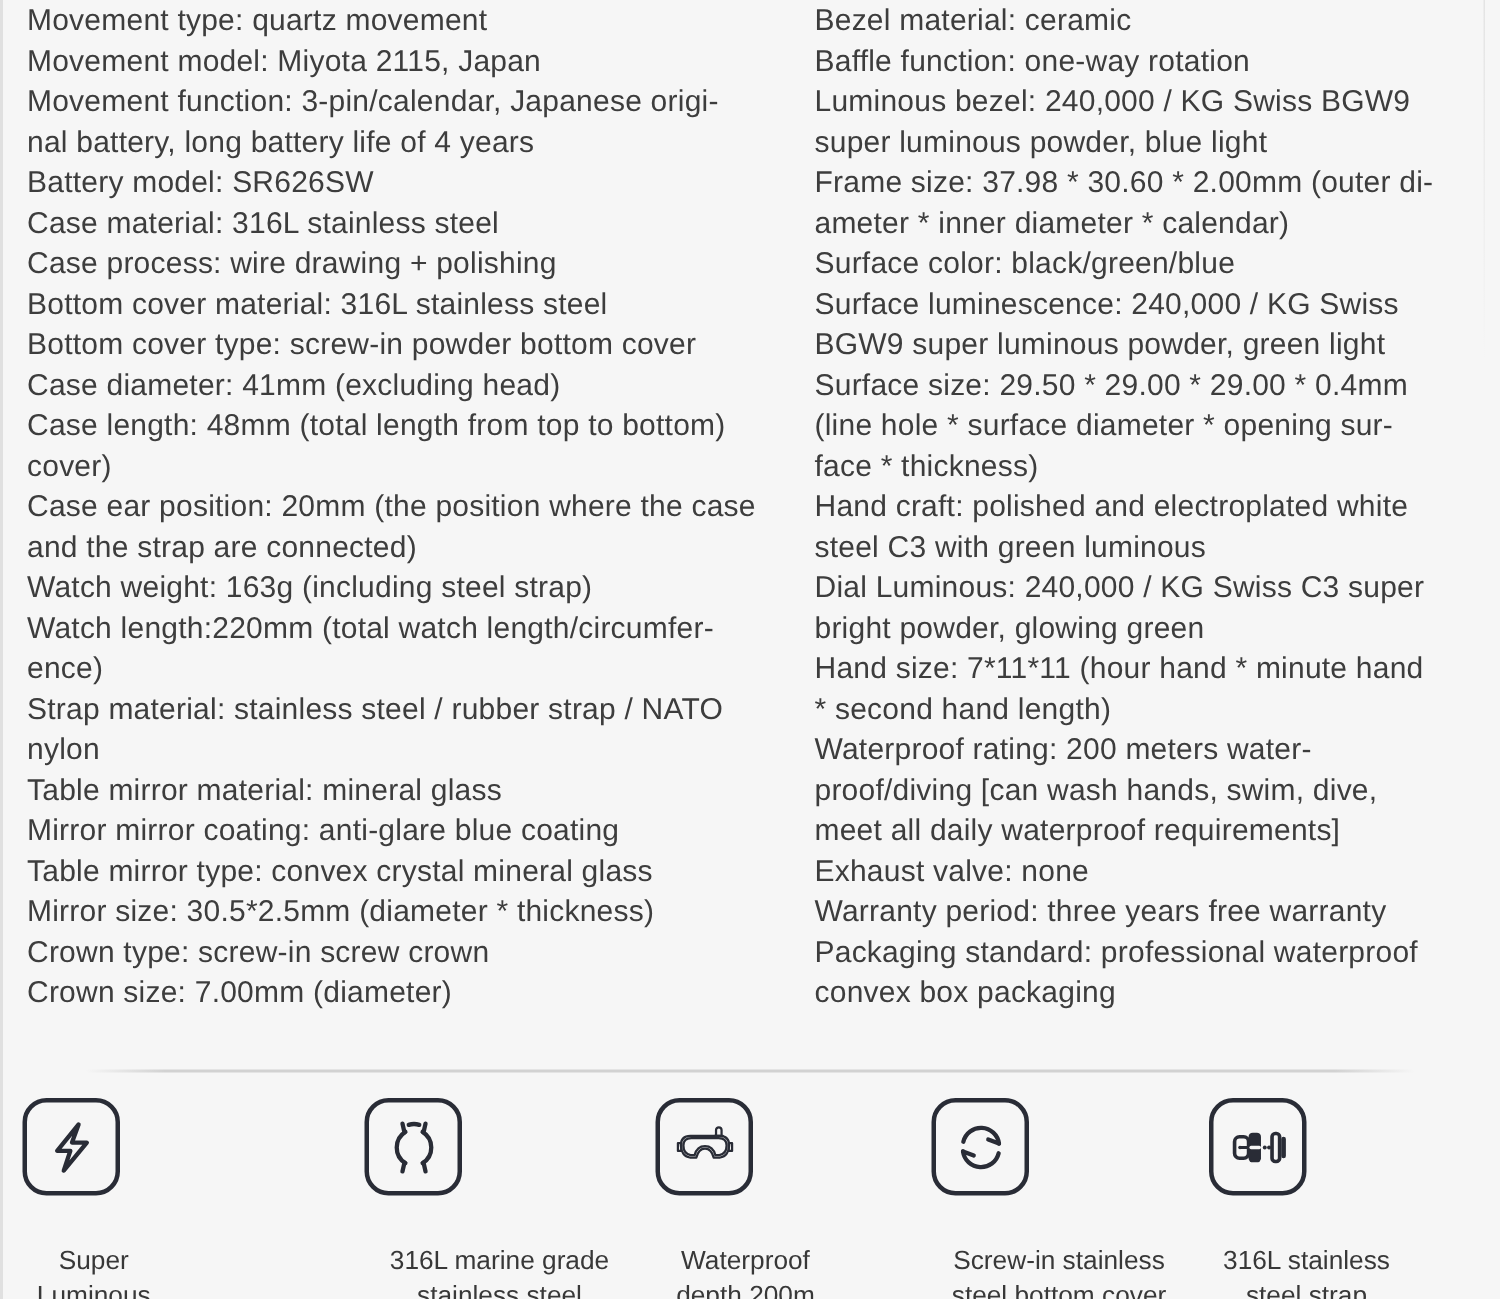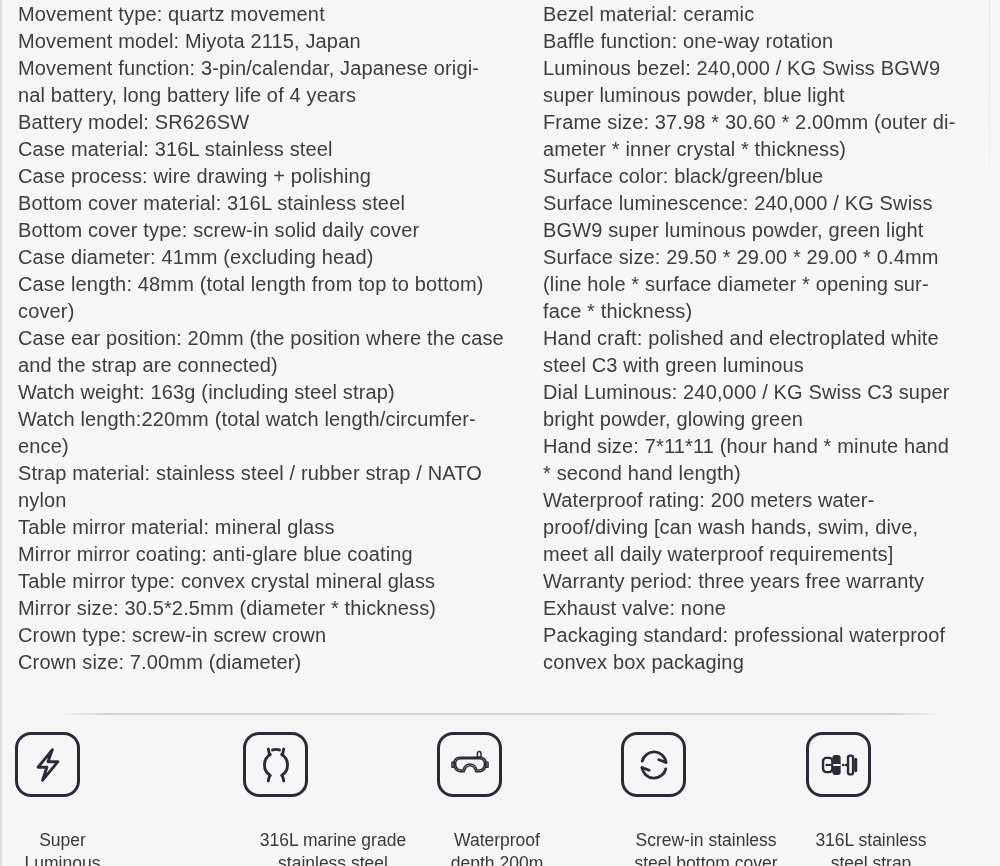--- a/index.html
+++ b/index.html
@@ -85,21 +85,21 @@
       <div class="spec-line">nal battery, long battery life of 4 years</div>
 
       <div class="spec-line">Battery model: SR626SW</div>
 
       <div class="spec-line">Case material: 316L stainless steel</div>
 
       <div class="spec-line">Case process: wire drawing + polishing</div>
 
       <div class="spec-line">Bottom cover material: 316L stainless steel</div>
 
-      <div class="spec-line">Bottom cover type: screw-in solid daily cover</div>
+      <div class="spec-line">Bottom cover type: screw-in powder bottom cover</div>
 
       <div class="spec-line">Case diameter: 41mm (excluding head)</div>
 
       <div class="spec-line">Case length: 48mm (total length from top to bottom)</div>
 
 
       <div class="spec-line">cover)</div>
 
       <div class="spec-line">Case ear position: 20mm (the position where the case</div>
 
@@ -133,21 +133,21 @@
       <div class="spec-line">Bezel material: ceramic</div>
 
       <div class="spec-line">Baffle function: one-way rotation</div>
 
       <div class="spec-line">Luminous bezel: 240,000 / KG Swiss BGW9</div>
 
       <div class="spec-line">super luminous powder, blue light</div>
 
       <div class="spec-line">Frame size: 37.98 * 30.60 * 2.00mm (outer di-</div>
 
-      <div class="spec-line">ameter * inner crystal * thickness)</div>
+      <div class="spec-line">ameter * inner diameter * calendar)</div>
 
       <div class="spec-line">Surface color: black/green/blue</div>
 
       <div class="spec-line">Surface luminescence: 240,000 / KG Swiss</div>
 
       <div class="spec-line">BGW9 super luminous powder, green light</div>
 
       <div class="spec-line">Surface size: 29.50 * 29.00 * 29.00 * 0.4mm</div>
 
       <div class="spec-line">(line hole * surface diameter * opening sur-</div>
@@ -165,23 +165,23 @@
       <div class="spec-line">Hand size: 7*11*11 (hour hand * minute hand</div>
 
       <div class="spec-line">* second hand length)</div>
 
       <div class="spec-line">Waterproof rating: 200 meters water-</div>
 
       <div class="spec-line">proof/diving [can wash hands, swim, dive,</div>
 
       <div class="spec-line">meet all daily waterproof requirements]</div>
 
+      <div class="spec-line">Exhaust valve: none</div>
+
       <div class="spec-line">Warranty period: three years free warranty</div>
-
-      <div class="spec-line">Exhaust valve: none</div>
 
       <div class="spec-line">Packaging standard: professional waterproof</div>
 
       <div class="spec-line">convex box packaging</div>
     </div>
 
   <div class="divider"></div>
 
   <div class="feature f1">
     <div class="icon-box">

